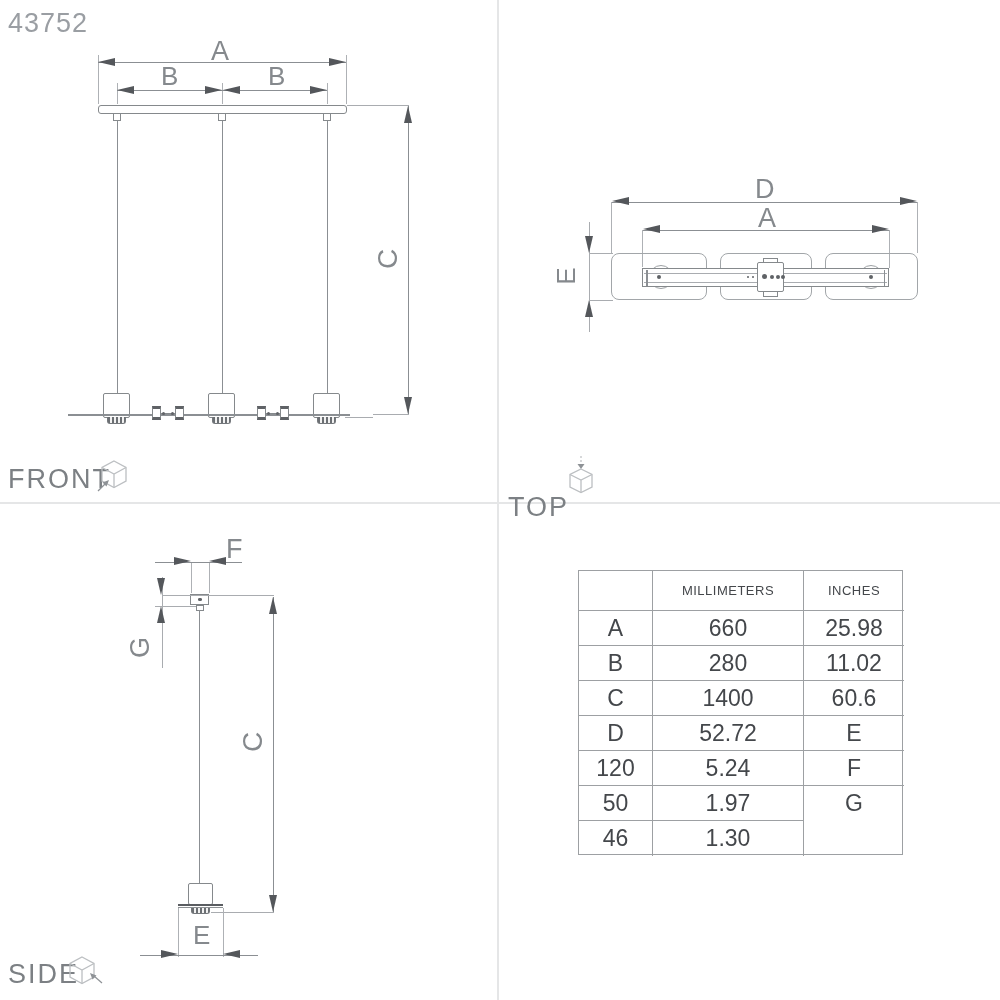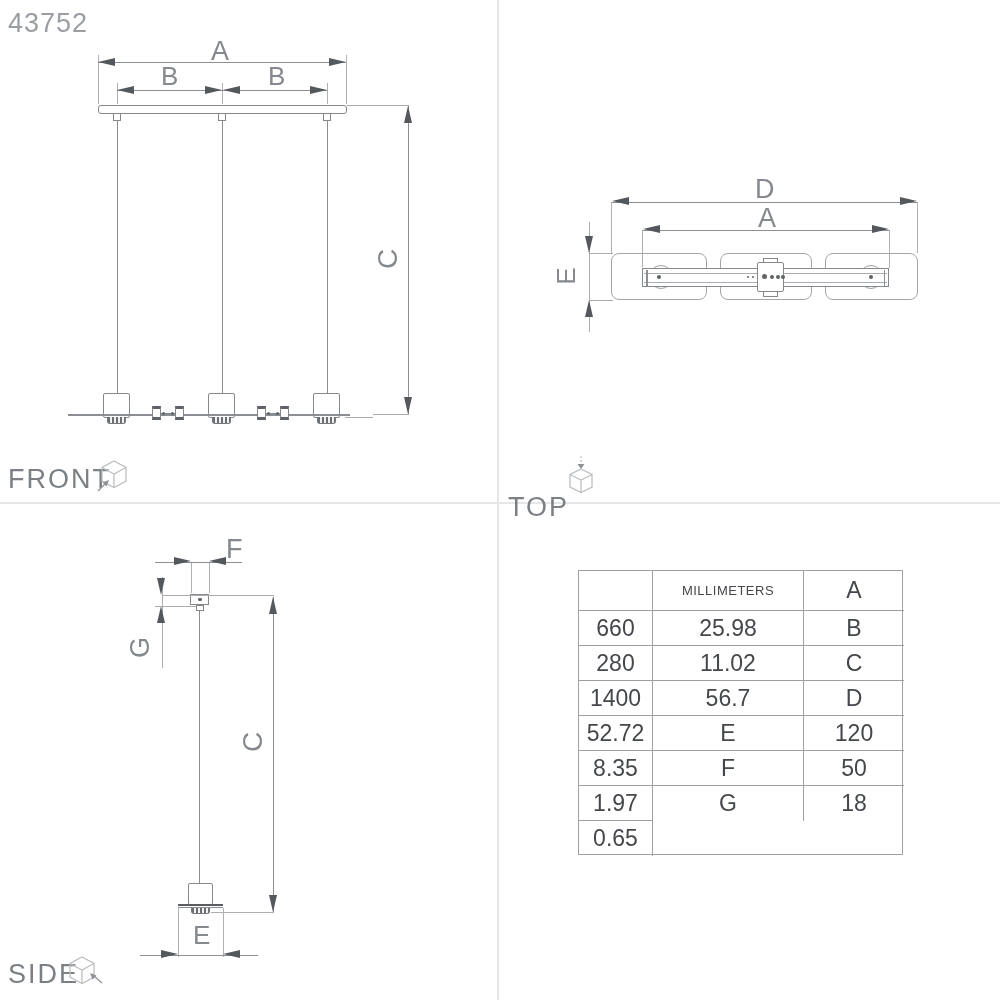--- a/index.html
+++ b/index.html
@@ -216,42 +216,43 @@
       <path d="M16 3 L28 9.5 L28 23 L16 29.5 L4 23 L4 9.5 Z"></path>
       <path d="M4 9.5 L16 16 L28 9.5 M16 16 L16 29.5"></path>
     </g>
     <path d="M36 29 L28 22" stroke="#8e9296" stroke-width="1.2" fill="none"></path>
     <path d="M24 19 L26.5 25.5 L30.5 21.5 Z" fill="#8e9296"></path>
   </svg>
 
   <div id="dim-table">
     <div class="cell hdr"></div>
     <div class="cell hdr">MILLIMETERS</div>
+    <div class="cell hdr">INCHES</div>
 
     <div class="cell">A</div>
     <div class="cell">660</div>
     <div class="cell">25.98</div>
 
     <div class="cell">B</div>
     <div class="cell">280</div>
     <div class="cell">11.02</div>
 
     <div class="cell">C</div>
     <div class="cell">1400</div>
-    <div class="cell">56.7</div>
+    <div class="cell">60.6</div>
 
     <div class="cell">D</div>
     <div class="cell">52.72</div>
 
     <div class="cell">E</div>
     <div class="cell">120</div>
-    <div class="cell">8.35</div>
+    <div class="cell">5.24</div>
 
     <div class="cell">F</div>
     <div class="cell">50</div>
     <div class="cell">1.97</div>
 
     <div class="cell lastrow">G</div>
-    <div class="cell lastrow">18</div>
-    <div class="cell lastrow">0.65</div>
+    <div class="cell lastrow">46</div>
+    <div class="cell lastrow">1.30</div>
   </div>
 
 </div>
 
 </body></html>

